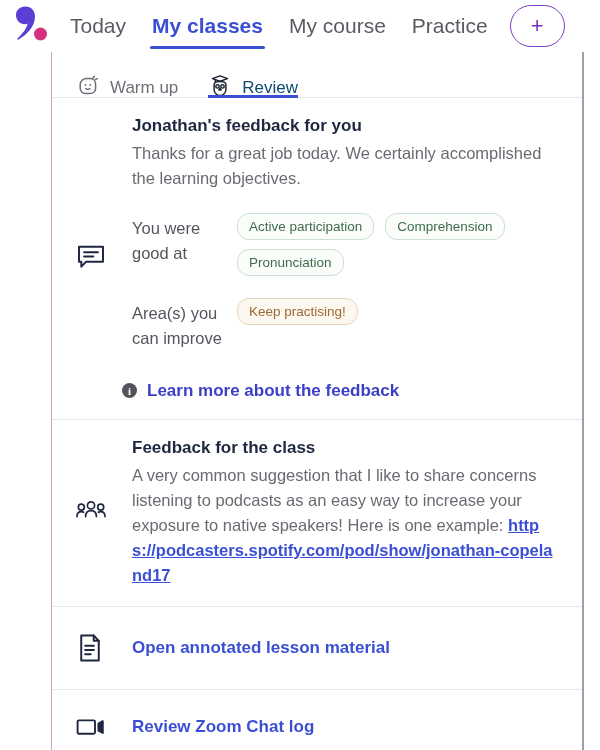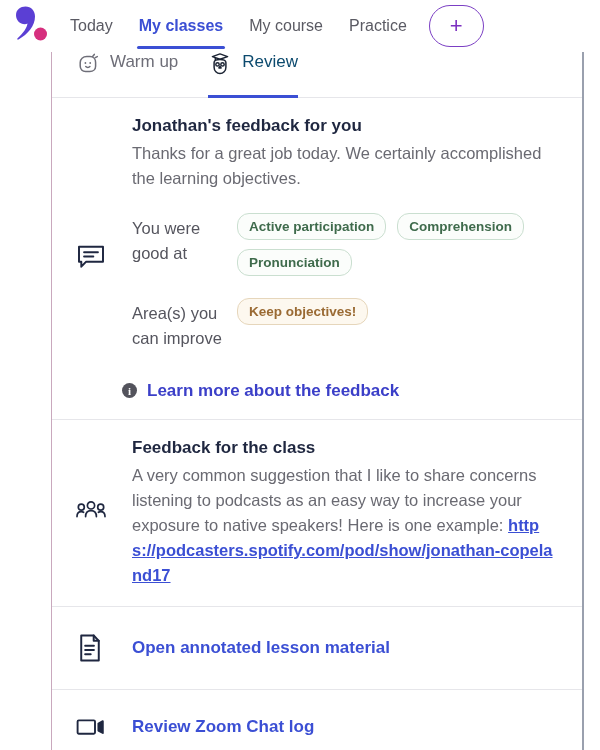--- a/index.html
+++ b/index.html
@@ -32,21 +32,21 @@
   }
 
   .nav-links {
     display: flex;
     align-items: center;
     gap: 26px;
     height: 52px;
   }
 
   .nav-link {
-    font-size: 16px;
+    font-size: 21px;
     color: #5a5a63;
     position: relative;
     height: 52px;
     display: flex;
     align-items: center;
     cursor: pointer;
     white-space: nowrap;
   }
 
   .nav-link.active {
@@ -126,21 +126,21 @@
     display: flex;
     align-items: center;
     gap: 30px;
     padding: 0 0 0 24px;
     height: 46px;
     border-bottom: 1px solid #e6e6ea;
   }
 
   .subtab {
     display: flex;
-    align-items: flex-start;
+    align-items: flex-end;
     gap: 10px;
     height: 46px;
     font-size: 17px;
     color: #6e6e78;
     position: relative;
     cursor: pointer;
   }
 
   .subtab.active { color: #0c4a6e; font-weight: normal; }
 
@@ -211,21 +211,21 @@
   .chips {
     display: flex;
     flex-wrap: wrap;
     gap: 9px 11px;
     align-content: flex-start;
     flex: 1 1 auto;
   }
 
   .chip {
     font-size: 13.5px;
-    font-weight: bold;
+    font-weight: normal;
     padding: 5px 11px;
     border-radius: 12px;
     white-space: nowrap;
     cursor: default;
   }
 
   .chip.good {
     color: #3f6b4c;
     background: #fbfdfb;
     border: 1px solid #cadfd0;
@@ -376,21 +376,21 @@
           <div class="chips">
             <div class="chip good">Active participation</div>
             <div class="chip good">Comprehension</div>
             <div class="chip good">Pronunciation</div>
           </div>
         </div>
 
         <div class="chip-row">
           <div class="chip-label">Area(s) you can improve</div>
           <div class="chips">
-            <div class="chip improve">Keep objectives!</div>
+            <div class="chip improve">Keep practising!</div>
           </div>
         </div>
 
         <div class="learnmore">
           <span class="info-dot">i</span>
           <a>Learn more about the feedback</a>
         </div>
 
       </div>
     </div>

